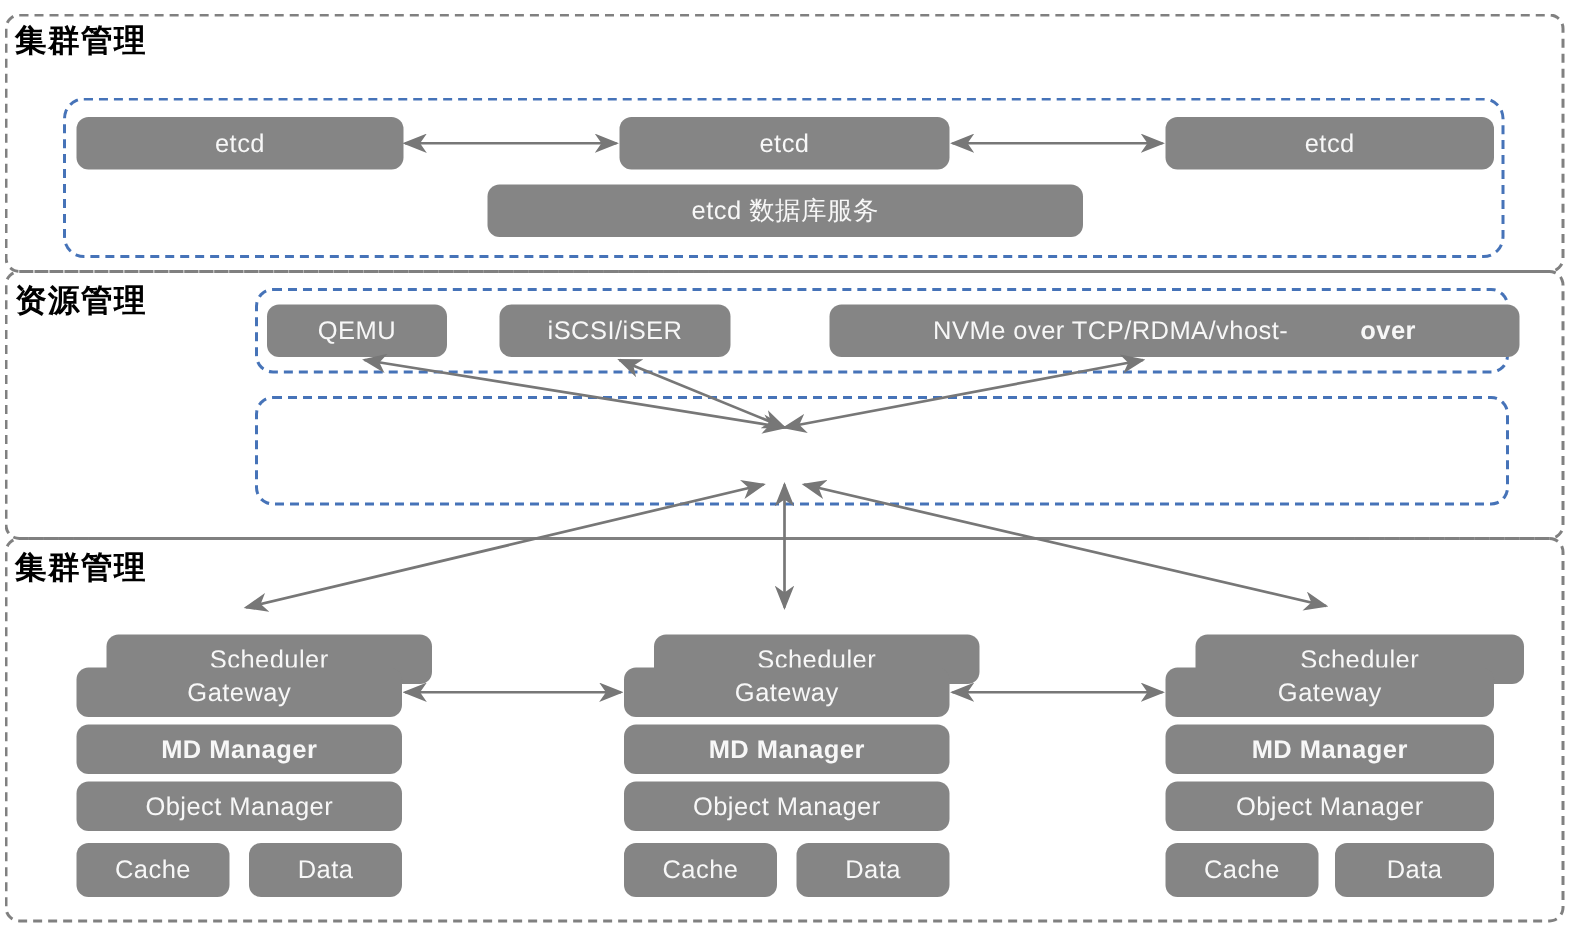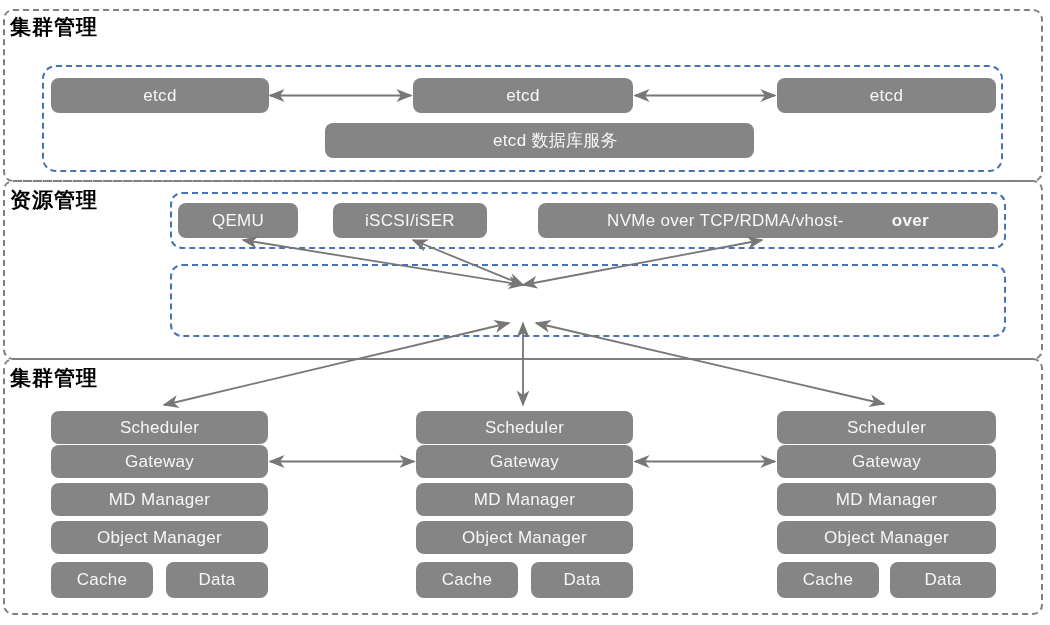--- a/index.html
+++ b/index.html
@@ -39,23 +39,23 @@
     color: var(--box-text, #f7f7f7);
     display: flex;
     align-items: center;
     justify-content: center;
     font-size: 17px;
     letter-spacing: 0.3px;
     white-space: nowrap;
   }
   .node { position: absolute; top: 407px; height: 191px; }
   .node .box { height: 33px; left: 0; width: 100%; }
-  .node .r1 { top: 4px; }
+  .node .r1 { top: 16px; margin-left: 20px; }
   .node .r2 { top: 38px; }
-  .node .r3 { top: 76px; }
+  .node .r3 { top: 76px; font-weight: bold; }
   .node .r4 { top: 114px; }
   .node .half { top: 155px; height: 36px; }
   .node .cache { left: 0; width: 102px; }
   .node .data { left: auto; right: 0; width: 102px; }
   .bold { font-weight: 700; }
   svg.overlay { position: absolute; left: 0; top: 0; pointer-events: none; }
   .arrow { stroke: var(--arrow, #777777); stroke-width: 1.8; fill: none; }
   #ah path { fill: var(--arrow, #777777); stroke: none; }
 </style>
 </head>
@@ -71,25 +71,25 @@
   <div class="lbl" style="left:10px; top:186px;">资源管理</div>
   <div class="lbl" style="left:10px; top:364px;">集群管理</div>
 
   <div class="blue" style="left:42px; top:65px; width:961px; height:107px;"></div>
   <div class="blue" style="left:170px; top:192px; width:836px; height:57px; border-radius:12px;"></div>
   <div class="blue" style="left:170px; top:264px; width:836px; height:73px; border-radius:12px;"></div>
 
   <div class="box" style="left:51px; top:78px; width:218px;">etcd</div>
   <div class="box" style="left:413px; top:78px; width:220px;">etcd</div>
   <div class="box" style="left:777px; top:78px; width:219px;">etcd</div>
-  <div class="box" style="left:325px; top:123px; width:397px;padding-left:32px;">etcd 数据库服务</div>
+  <div class="box" style="left:325px; top:123px; width:397px;">etcd 数据库服务</div>
 
   <div class="box" style="left:178px; top:203px; width:120px;">QEMU</div>
   <div class="box" style="left:333px; top:203px; width:154px;">iSCSI/iSER</div>
-  <div class="box" style="left:538px; top:203px; width:460px;gap:48px;">
+  <div class="box" style="left:553px; top:203px; width:460px;gap:48px;">
     <span>NVMe over TCP/RDMA/vhost-</span>
       <span class="bold">over</span>
   </div>
 
   <div class="node" style="left:51px; width:217px;">
     <div class="box r1">Scheduler</div>
     <div class="box r2">Gateway</div>
     <div class="box r3">MD Manager</div>
     <div class="box r4">Object Manager</div>
     <div class="box half cache">Cache</div>

